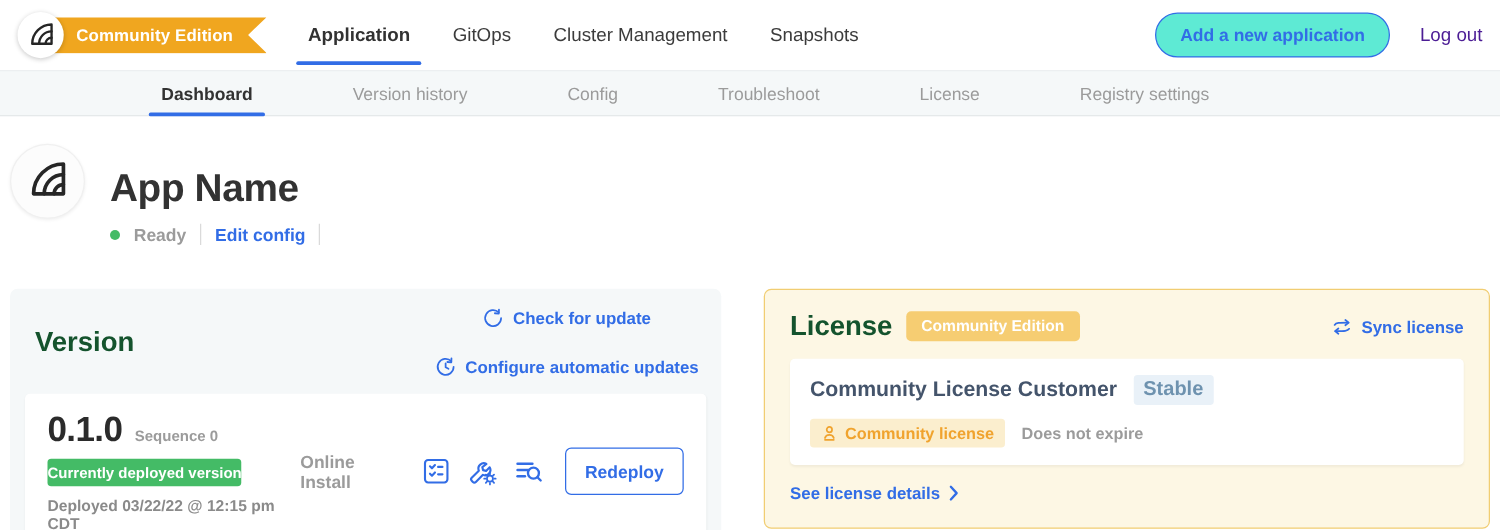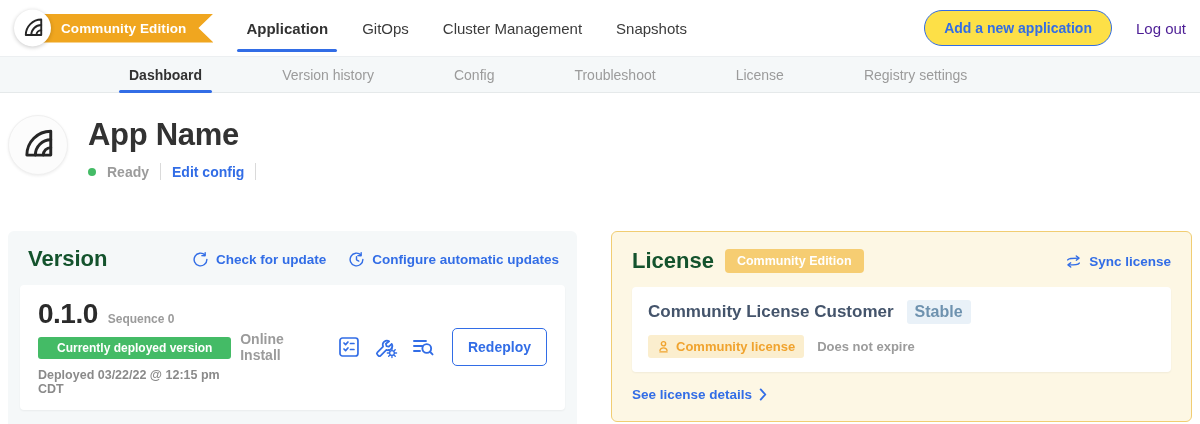--- a/index.html
+++ b/index.html
@@ -25,21 +25,21 @@
     clip-path:polygon(0 0,100% 0,calc(100% - 15px) 50%,100% 100%,0 100%);
   }
   .tabs { display:flex; align-items:stretch; height:100%; margin-left:22px;text-align:right; }
   .tab { position:relative; display:flex; align-items:center; padding:0 11px; margin-right:12px;
          font-size:15px; font-weight:500; color:#3b3b3b; cursor:pointer; }
   .tab.active { font-weight:700; color:#323232; }
   .tab.active::after { content:""; position:absolute; left:2px; right:2px; bottom:4px; height:3px;
          background:#326DE6; border-radius:2px; }
   .topnav-right { margin-left:auto; display:flex; align-items:center; gap:24px; padding-right:4px; }
   .pill-btn {
-    background:#fde047; border:1.5px solid #326DE6; color:#326DE6; font-family:inherit;
+    background:#5eead4; border:1.5px solid #326DE6; color:#326DE6; font-family:inherit;
     font-size:14px; font-weight:700; padding:9px 19px; border-radius:20px; cursor:pointer;
   }
   .logout { font-size:15px; font-weight:500; color:#4c1d95; cursor:pointer; }
 
   
   .subnav {
     height:37px; display:flex; align-items:stretch; gap:60px; padding-left:119px;
     background:#F5F8F9; border-top:1px solid #ECEFF1; border-bottom:1px solid #E5E9EA;
   }
   .subnav-item { position:relative; display:flex; align-items:center; padding:0 10px;
@@ -47,49 +47,49 @@
   .subnav-item.active { color:#323232; font-weight:600; }
   .subnav-item.active::after { content:""; position:absolute; left:0; right:0; bottom:-1px; height:3px;
     background:#326DE6; border-radius:2px; }
 
   
   .app-header { display:flex; align-items:flex-start; gap:20px; padding:22px 0 0 8px; height:122px; }
   .avatar {
     width:60px; height:60px; border-radius:50%; background:#FCFCFC; border:1px solid #F0F0F0;
     box-shadow:0 1px 3px rgba(0,0,0,.07); display:flex; align-items:center; justify-content:center;
   }
-  .app-title { font-size:31px; font-weight:700; color:#323232; margin:2px 0 10px; letter-spacing:-.3px; }
+  .app-title { font-size:31px; font-weight:700; color:#323232; margin:18px 0 10px; letter-spacing:-.3px; }
   .status-row { display:flex; align-items:center; gap:11px; font-size:14px; }
   .status-dot { width:8px; height:8px; border-radius:50%; background:#44BB66; }
   .status-text { color:#9B9B9B; font-weight:600; }
   .vdiv { width:1px; height:17px; background:#DADADA; }
   .link-strong { color:#326DE6; font-weight:700; font-size:14px; cursor:pointer; text-decoration:none; }
 
   
   .cards { display:flex; align-items:flex-start; gap:34px; padding:0 8px; margin-top:16px; }
 
   .card-head { display:flex; justify-content:space-between; align-items:center; }
   .card-title { font-size:22px; font-weight:700; color:#14532d; margin:0; }
   .hlink { display:flex; align-items:center; gap:7px; color:#326DE6; font-weight:700; font-size:13.5px;
            cursor:pointer; text-decoration:none; white-space:nowrap; }
   .hlink svg { width:17px; height:17px; }
   .see-link { display:inline-flex; align-items:center; gap:7px; color:#326DE6; font-weight:700;
               font-size:13.5px; cursor:pointer; text-decoration:none; }
 
   
   .version-card { width:570px; background:#F5F8F9; border-radius:6px; padding:15px 12px 17px; }
   .version-card .card-head { margin:0 6px 13px 8px; }
-  .head-links { display:flex; align-items:center; gap:22px; }
+  .head-links { display:flex; align-items:center; gap:22px;flex-direction:column; }
   .inner-card { background:#fff; border-radius:4px; box-shadow:0 1px 2px rgba(0,0,0,.05); }
   .version-inner { padding:13px 18px 14px; display:flex; justify-content:space-between; align-items:center; }
   .ver-top { display:flex; align-items:baseline; gap:10px; }
   .ver-num { font-size:28px; font-weight:800; color:#2b2b2b; letter-spacing:-.5px; }
   .seq { font-size:12px; color:#9B9B9B; font-weight:600; }
   .green-badge { display:inline-block; margin:7px 0 9px; background:#44BB66; color:#fff;
-                 font-size:12px; font-weight:700; padding:4px 19px; border-radius:3px; }
+                 font-size:12px; font-weight:700; padding:4px 0; border-radius:3px; }
   .deployed { font-size:12.5px; color:#8A8A8A; font-weight:600; }
   .ver-actions { display:flex; align-items:center; gap:13px; }
   .install-type { font-size:14px; font-weight:700; color:#9B9B9B; margin-right:3px; }
   .action-icon { width:26px; height:26px; color:#326DE6; cursor:pointer; }
   .redeploy-btn { background:#fff; border:1.5px solid #326DE6; color:#326DE6; font-family:inherit;
                   font-size:14px; font-weight:700; padding:10px 15px; border-radius:5px; cursor:pointer; margin-left:4px; }
   .version-card .see-link { margin:15px 0 0 8px; }
 
   
   .license-card { width:582px; background:#FDF7E4; border:1px solid #F1CD72; border-radius:6px;

